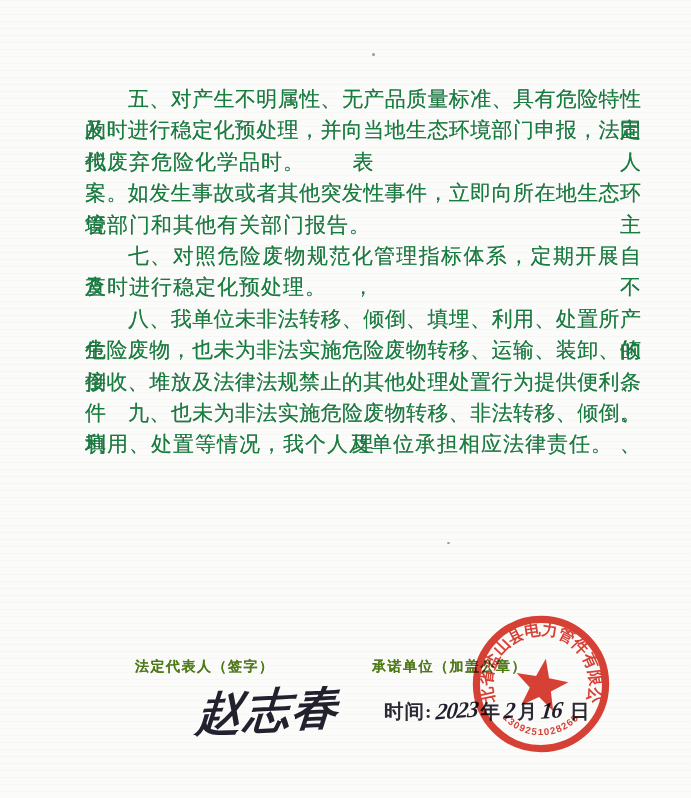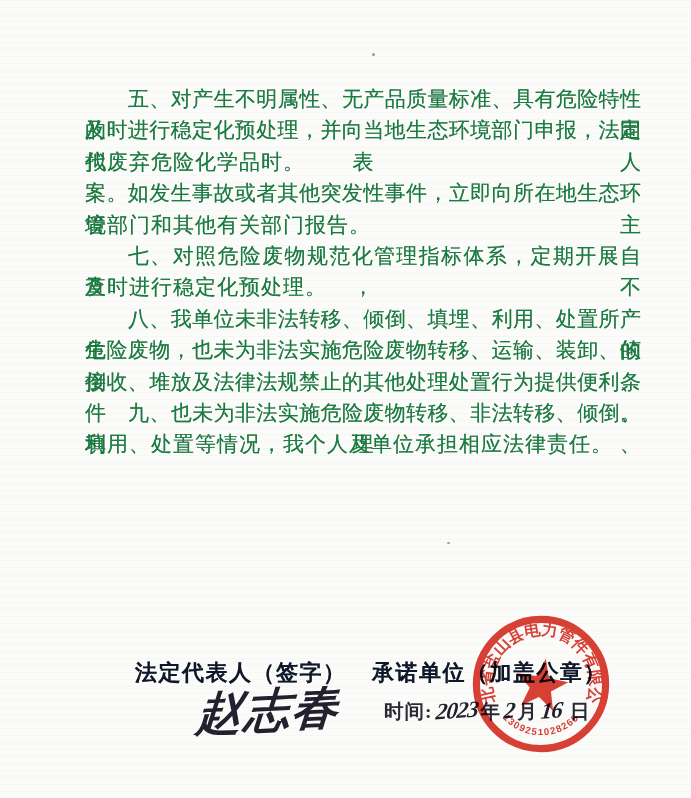--- a/index.html
+++ b/index.html
@@ -23,22 +23,22 @@
     font-weight:500;
   }
   .line.fill{
     white-space:normal;letter-spacing:0;
     text-align:justify;text-align-last:justify;
     -moz-text-align-last:justify;text-justify:inter-character;
   }
   .line.indent{text-indent:43px;}
   
   .label{
-    position:absolute;font-size:22px;font-weight:600;
-    letter-spacing:1.5px;color:#0f172a;
+    position:absolute;font-size:14px;font-weight:600;
+    letter-spacing:1.5px;color:#4d7c0f;
     text-shadow:0 0 .5px rgba(44,44,66,.5);
   }
   .legal-rep{left:135px;top:658px;}
   .unit{left:372px;top:658px;}
   .signature{
     position:absolute;left:196px;top:684px;
     font-size:46px;font-weight:600;font-style:italic;
     letter-spacing:2px;color:#22212e;
     transform:rotate(-3deg) skewX(-7deg);
     transform-origin:left center;

